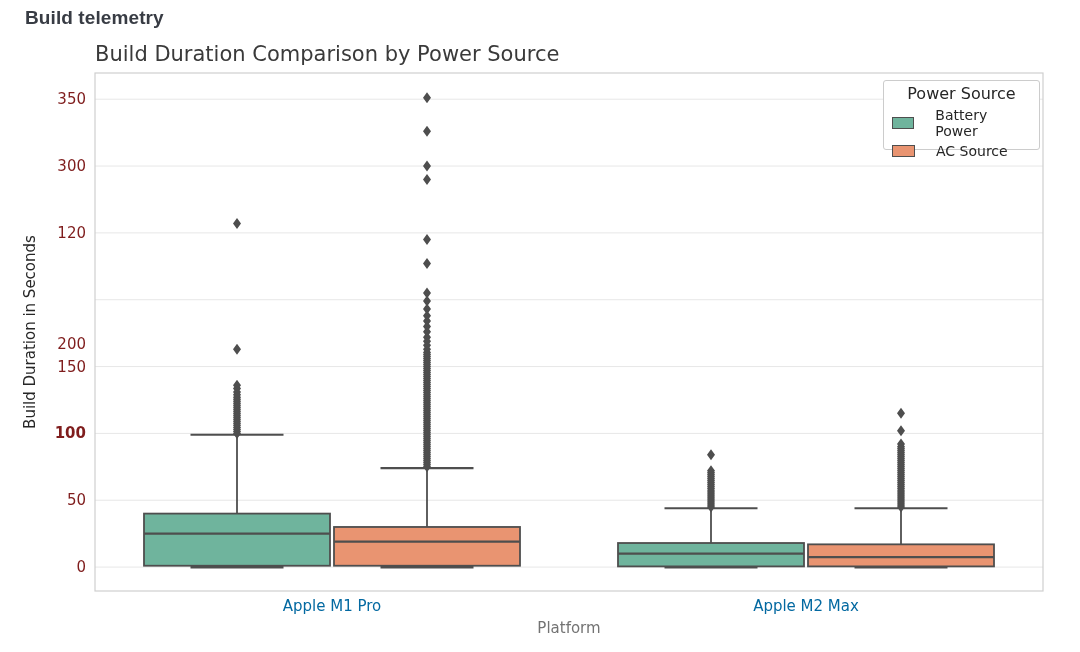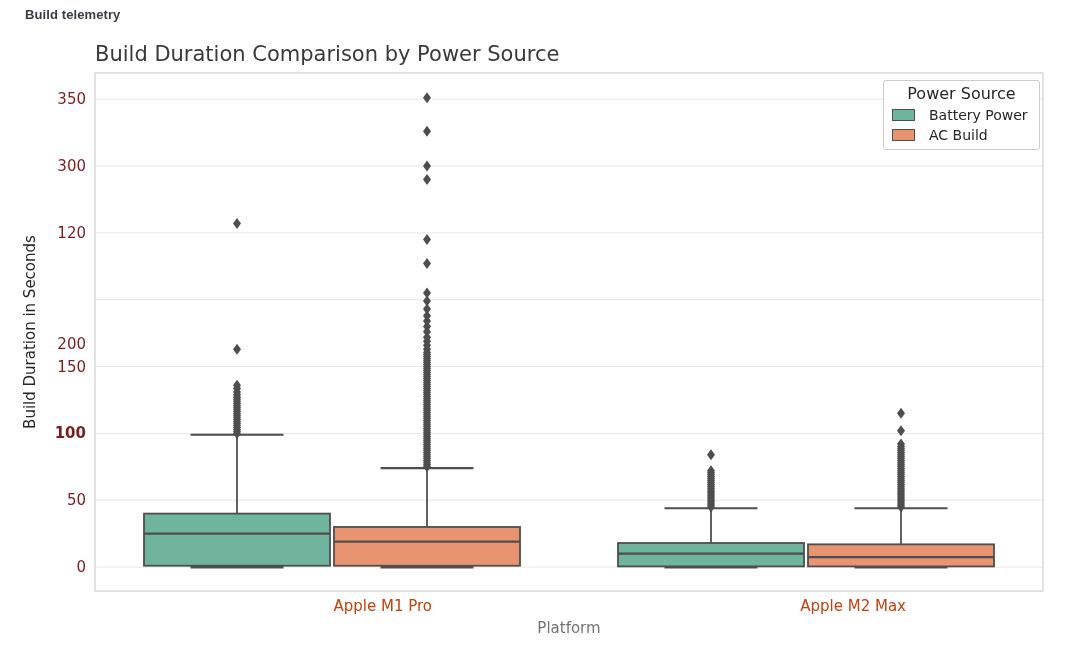--- a/index.html
+++ b/index.html
@@ -3,51 +3,51 @@
 <meta charset="utf-8">
 <style>
   html,body{margin:0;padding:0;background:#ffffff;}
   .stage{
     position:relative;width:1080px;height:652px;overflow:hidden;background:#ffffff;
     font-family:"DejaVu Sans","Liberation Sans",sans-serif;
   }
   .panel-title{
     position:absolute;left:25px;top:7px;
     font-family:"Liberation Sans","DejaVu Sans",sans-serif;
-    font-size:13px;font-weight:bold;color:#383c44;letter-spacing:.1px;
+    font-size:19px;font-weight:bold;color:#383c44;letter-spacing:.1px;
   }
   .chart-title{
     position:absolute;left:95px;top:42px;width:948px;text-align:left;
     font-size:21px;color:#3a3a3a;
   }
   #chart-svg{position:absolute;left:0;top:0;}
   .ylabel{
     position:absolute;left:30px;top:332px;white-space:nowrap;
     transform:translate(-50%,-50%) rotate(-90deg);
     font-size:15px;color:#262626;
   }
   .xlabel{
     position:absolute;left:95px;top:619px;width:948px;text-align:center;
     font-size:15px;color:#737373;
   }
   .ytick{
     position:absolute;left:18px;width:68px;text-align:right;
     font-size:15px;color:#7f1d1d;line-height:18px;
   }
   .xtick{
-    position:absolute;width:200px;text-align:right;top:597px;
-    font-size:15px;color:#c2410c;line-height:18px;
+    position:absolute;width:200px;text-align:center;top:597px;
+    font-size:15px;color:#0369a1;line-height:18px;
   }
   .legend{
     position:absolute;left:883px;top:80px;width:157px;height:70px;box-sizing:border-box;
     background:rgba(255,255,255,.95);border:1px solid #cccccc;border-radius:3px;
     padding:3px 8px 4px 8px;
   }
   .legend-title{text-align:center;font-size:16px;color:#262626;margin-bottom:1px;}
-  .legend-item{display:flex;align-items:center;gap:14px;margin-top:4px;font-size:14px;color:#262626;}
+  .legend-item{display:flex;align-items:center;gap:21px;margin-top:4px;font-size:14px;color:#262626;}
   .legend-swatch{display:inline-block;width:23px;height:12px;border:1.2px solid #4e4e4e;box-sizing:border-box;}
 </style>
 </head>
 <body>
 
 <div class="stage">
 
   <div class="panel-title">Build telemetry</div>
 
   <svg id="chart-svg" width="1080" height="652">
@@ -107,17 +107,17 @@
     </div>
 
   <div class="legend">
     <div class="legend-title">Power Source</div>
     <div class="legend-item">
       <span class="legend-swatch" style="background: rgb(111, 180, 157); border-color: rgb(78, 78, 78);"></span>
       <span>Battery Power</span>
     </div>
     <div class="legend-item">
       <span class="legend-swatch" style="background: rgb(233, 148, 113); border-color: rgb(78, 78, 78);"></span>
-      <span>AC Build</span>
+      <span>AC Source</span>
     </div>
   </div>
 
 </div>
 
 </body></html>

